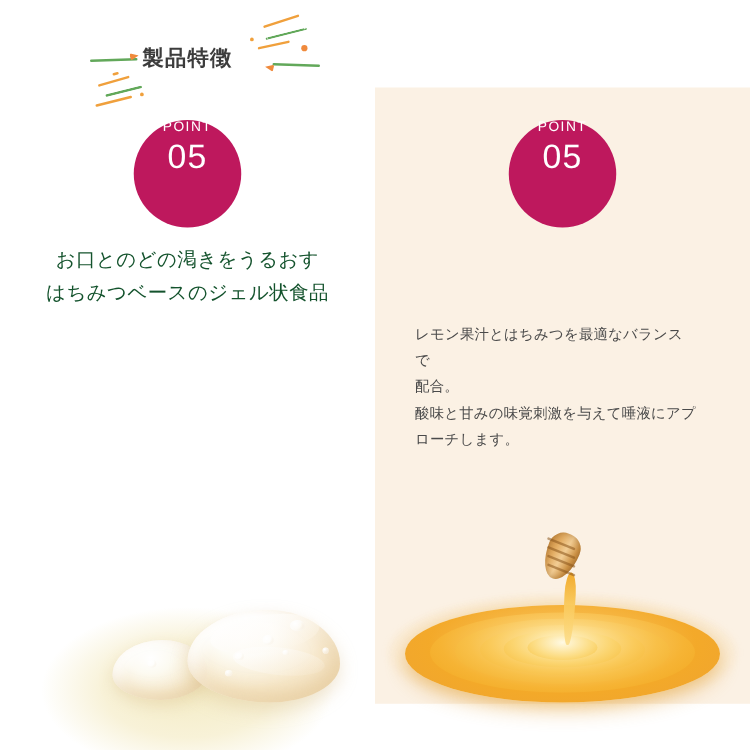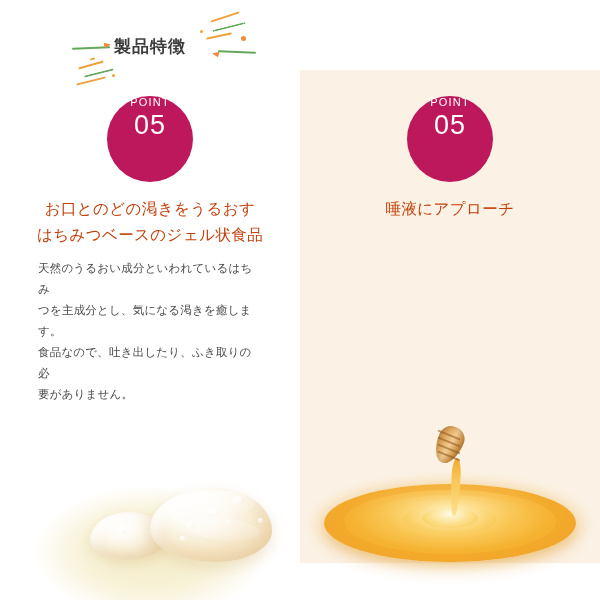--- a/index.html
+++ b/index.html
@@ -142,21 +142,21 @@
     font-weight: normal;
     margin-top: 1px;
   }
 
   .headline {
     position: absolute;
     top: 126px;
     left: 0;
     width: 300px;
     text-align: center;
-    color: #c2410c;
+    color: #14532d;
     font-size: 15.5px;
     line-height: 26px;
     letter-spacing: 0.4px;
   }
 
   .body-text {
     position: absolute;
     top: 188px;
     width: 225px;
     color: #4a4a4a;
@@ -329,27 +329,20 @@
     <div class="badge">
       <div class="badge-label">POINT</div>
       <div class="badge-number">05</div>
     </div>
 
     <div class="headline">
       <div>お口とのどの渇きをうるおす</div>
       <div>はちみつベースのジェル状食品</div>
     </div>
 
-    <div class="body-text">
-      <p>天然のうるおい成分といわれているはちみ</p>
-      <p>つを主成分とし、気になる渇きを癒しま</p>
-      <p>す。</p>
-      <p>食品なので、吐き出したり、ふき取りの必</p>
-      <p>要がありません。</p>
-    </div>
 
     <div class="photo">
       <div class="gel-stage"></div>
       <div class="gel-blob-small"></div>
       <div class="gel-blob-main"></div>
       <div class="gel-fold-1"></div>
       <div class="gel-fold-2"></div>
       <div class="bubble b1"></div>
       <div class="bubble b2"></div>
       <div class="bubble b3"></div>
@@ -361,23 +354,28 @@
   </div>
 
   <div class="col col-right">
 
     <div class="badge">
       <div class="badge-label">POINT</div>
       <div class="badge-number">05</div>
     </div>
 
     <div class="headline">
-      <div>唾液にアプローチ</div>
-    </div>
-
+    </div>
+
+    <div class="body-text">
+      <p>レモン果汁とはちみつを最適なバランスで</p>
+      <p>配合。</p>
+      <p>酸味と甘みの味覚刺激を与えて唾液にアプ</p>
+      <p>ローチします。</p>
+    </div>
 
     <div class="photo">
       <div class="honey-stage"></div>
       <div class="honey-glow"></div>
       <div class="ripple r1"></div>
       <div class="ripple r2"></div>
       <div class="ripple r3"></div>
       <div class="ripple r4"></div>
       <div class="ripple r5"></div>
       <div class="ripple r6"></div>

